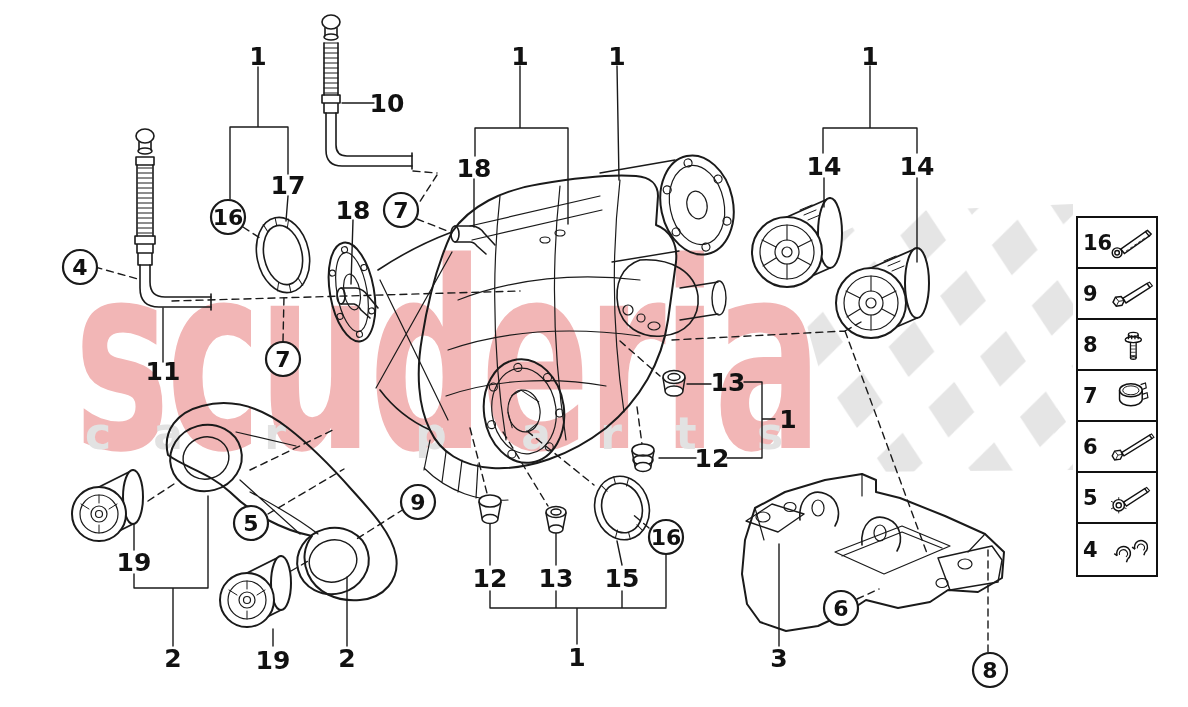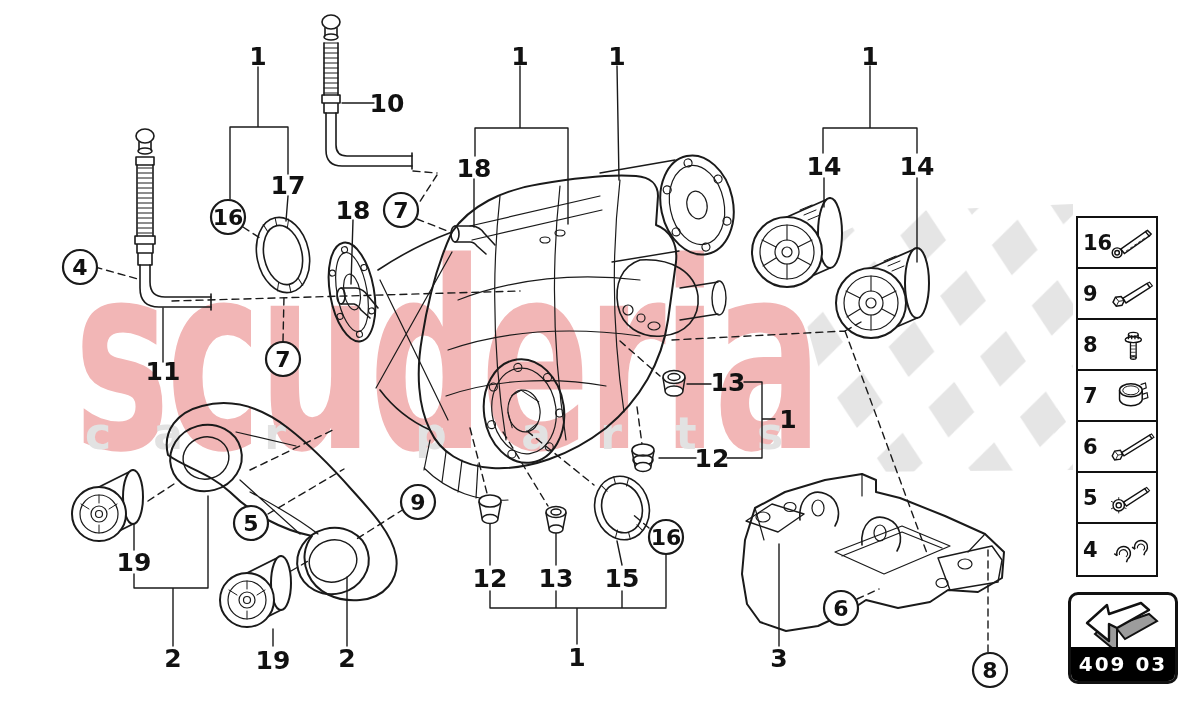--- a/index.html
+++ b/index.html
@@ -471,22 +471,13 @@
               <g transform="translate(22,-8)">
                 <path d="M10 30 A8 8 0 1 1 22.5 33.5"></path>
                 <path d="M13 29 A4.5 4.5 0 1 1 20.5 31.5" stroke-width="1.3"></path>
                 <path d="M10 30 L6.5 27.5 M22.5 33.5 L21 37.5"></path>
               </g>
             </g>
           </svg></div>
       </div>
     </div>
 
-  <div class="pagecode">
-    <div class="arrow-wrap">
-      <svg width="84" height="52" viewBox="0 0 84 52">
-        <path d="M11 34 L31 16 L33 25 L65 14 L73 21 L41 39 L33 29 L33 52 Z" fill="#9c9c9c" stroke="#111" stroke-width="2" transform="translate(3,5)"></path>
-        <path d="M6 28 L26 10 L28 19 L60 8 L68 15 L36 33 L28 29 L28 46 Z" fill="#fff" stroke="#111" stroke-width="2.4" stroke-linejoin="round"></path>
-      </svg>
-    </div>
-    <div class="code-bar">409 03</div>
-  </div>
 </div>
 
 </body></html>

